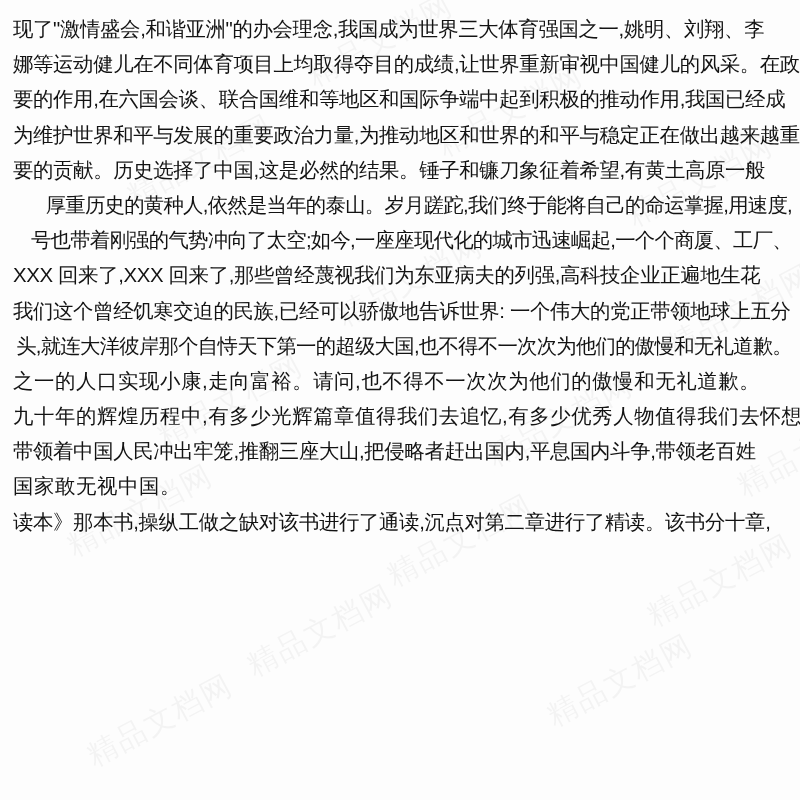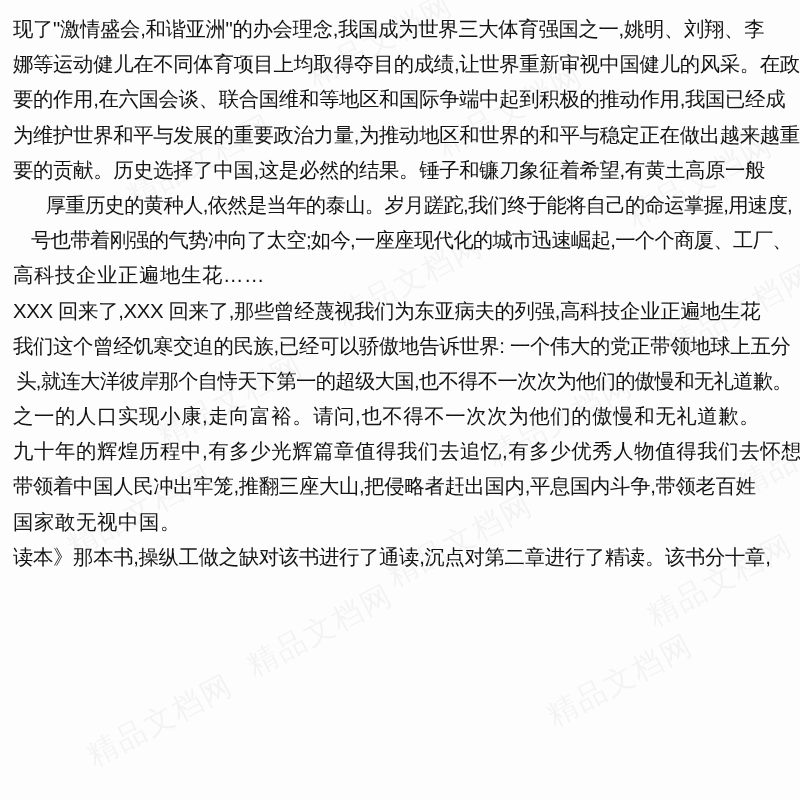--- a/index.html
+++ b/index.html
@@ -118,21 +118,20 @@
 
   <div id="text-body">
     <div class="doc-line clipped-top tight"><span>运会给奥运历史留下了"同一个世界,同一个梦想"的美好记忆,20**年XXX亚运会给世界展</span></div>
     <div class="doc-line tight">现了"激情盛会,和谐亚洲"的办会理念,我国成为世界三大体育强国之一,姚明、刘翔、李</div>
     <div class="doc-line tight">娜等运动健儿在不同体育项目上均取得夺目的成绩,让世界重新审视中国健儿的风采。在政</div>
     <div class="doc-line tight">要的作用,在六国会谈、联合国维和等地区和国际争端中起到积极的推动作用,我国已经成</div>
     <div class="doc-line tight">为维护世界和平与发展的重要政治力量,为推动地区和世界的和平与稳定正在做出越来越重</div>
     <div class="doc-line tight">要的贡献。历史选择了中国,这是必然的结果。锤子和镰刀象征着希望,有黄土高原一般</div>
     <div class="doc-line tighter">厚重历史的黄种人,依然是当年的泰山。岁月蹉跎,我们终于能将自己的命运掌握,用速度,</div>
     <div class="doc-line tighter">号也带着刚强的气势冲向了太空;如今,一座座现代化的城市迅速崛起,一个个商厦、工厂、</div>
-    <div class="doc-line short">高科技企业正遍地生花……</div>
     <div class="doc-line tight">XXX 回来了,XXX 回来了,那些曾经蔑视我们为东亚病夫的列强,高科技企业正遍地生花</div>
     <div class="doc-line tight">我们这个曾经饥寒交迫的民族,已经可以骄傲地告诉世界: 一个伟大的党正带领地球上五分</div>
     <div class="doc-line tighter">头,就连大洋彼岸那个自恃天下第一的超级大国,也不得不一次次为他们的傲慢和无礼道歉。</div>
     <div class="doc-line short">之一的人口实现小康,走向富裕。请问,也不得不一次次为他们的傲慢和无礼道歉。</div>
     <div class="doc-line short">九十年的辉煌历程中,有多少光辉篇章值得我们去追忆,有多少优秀人物值得我们去怀想!</div>
     <div class="doc-line tight">带领着中国人民冲出牢笼,推翻三座大山,把侵略者赶出国内,平息国内斗争,带领老百姓</div>
     <div class="doc-line short">国家敢无视中国。</div>
     <div class="doc-line tight">读本》那本书,操纵工做之缺对该书进行了通读,沉点对第二章进行了精读。该书分十章,</div>
 
   </div>

